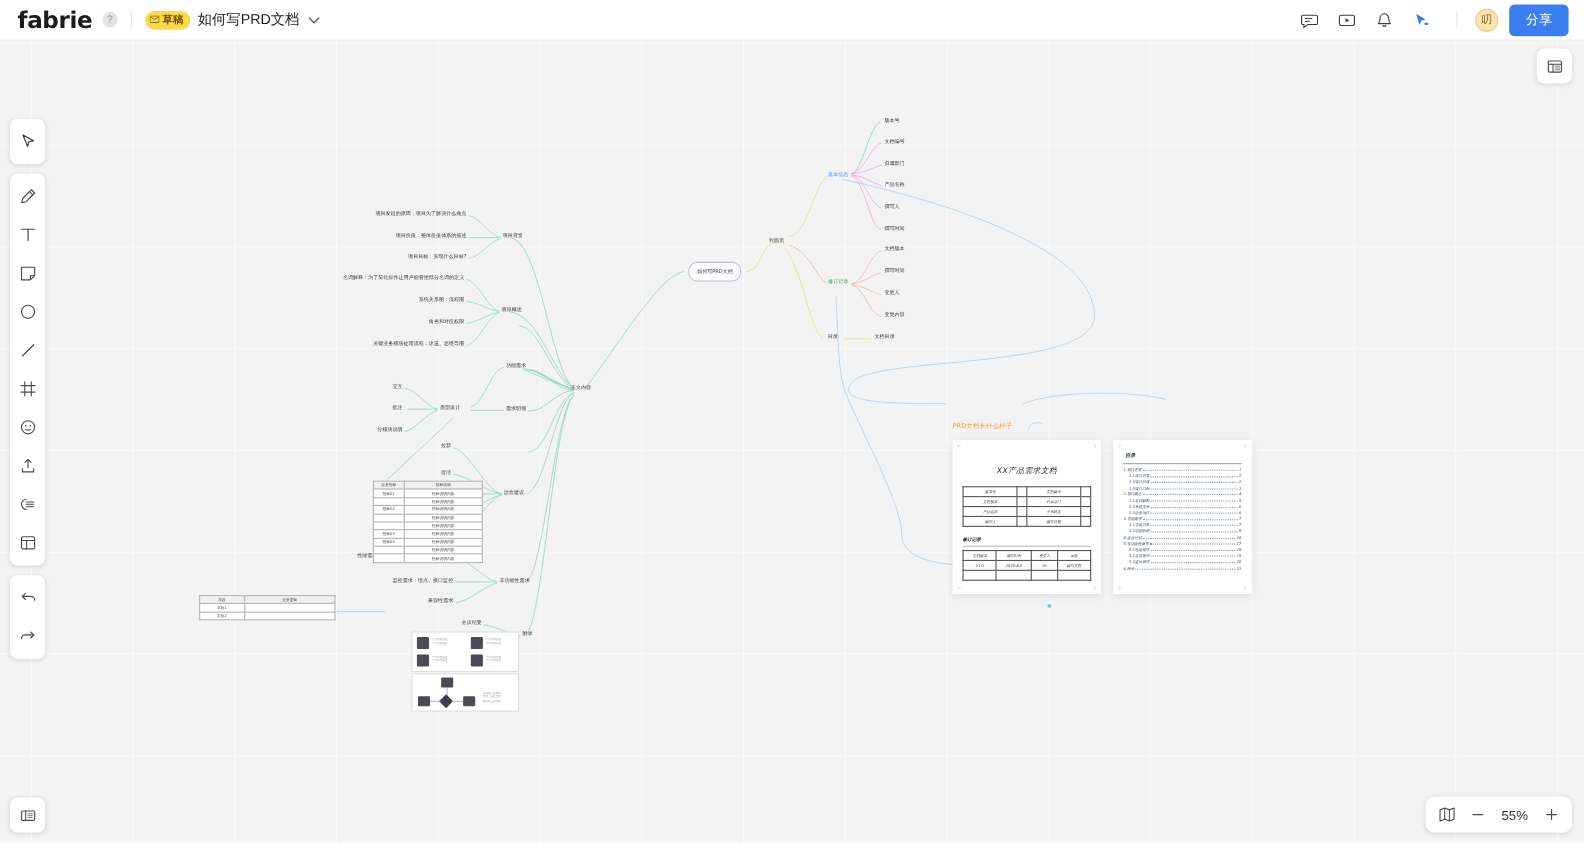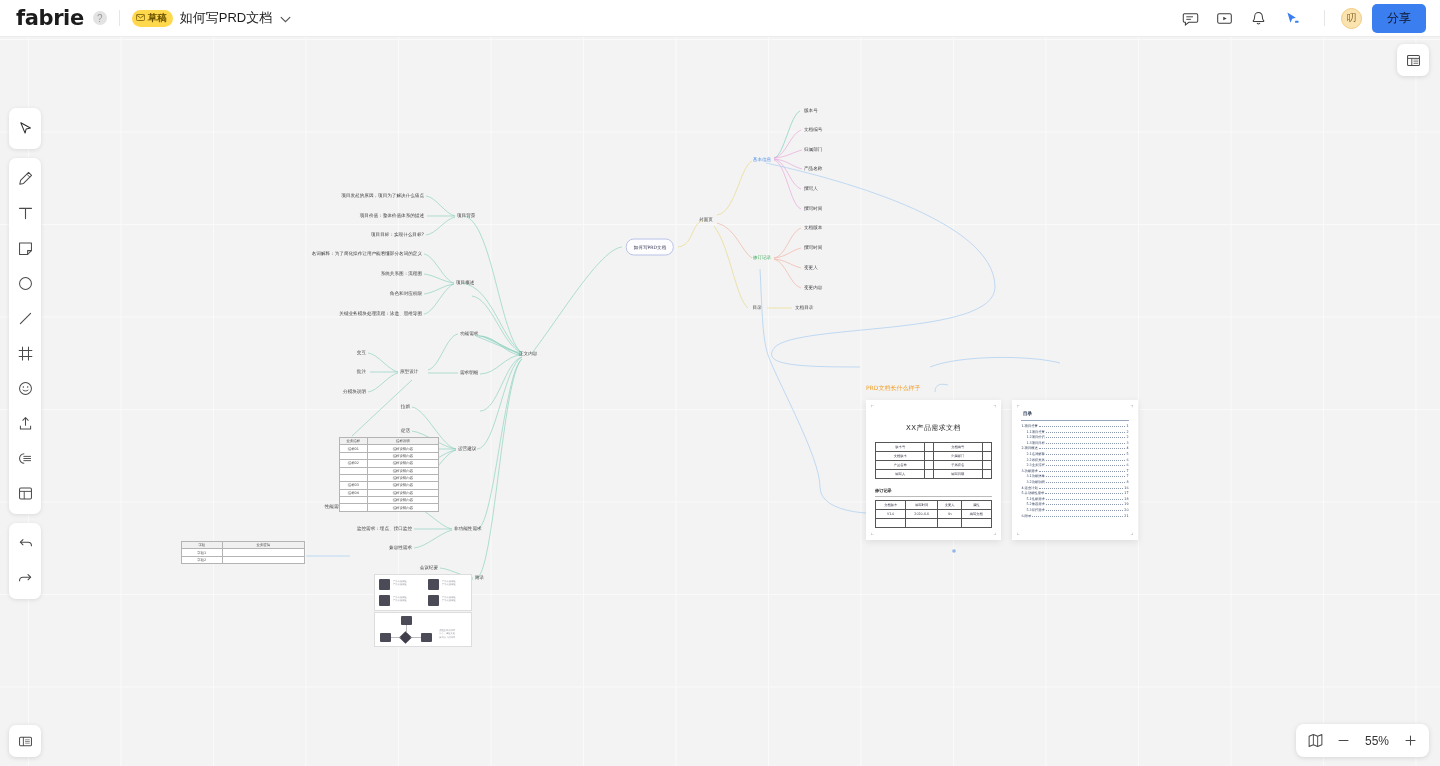--- a/index.html
+++ b/index.html
@@ -43,21 +43,21 @@
     justify-content: center; color: #3c3c3c; cursor: pointer;
     margin-right: 6px;
   }
   .avatar {
     width: 21px; height: 21px; border-radius: 50%;
     background: #fbe3b0; color: #8a6420; font-size: 10px;
     display: flex; align-items: center; justify-content: center;
     border: 1px solid #f0cb80; margin: 0 10px 0 4px; cursor: pointer;
   }
   .share-btn {
-    background: #3b7ef0; color: #0f172a; font-size: 12px;
+    background: #3b7ef0; color: #ffffff; font-size: 12px;
     border: none; border-radius: 5px; padding: 6px 15px;
     margin-right: 14px; cursor: pointer;
   }
   
   #canvas {
     position: absolute; left: 0; top: 37px; width: 1440px; height: 729px;
     background-color: #f3f3f3;
     background-image:
       linear-gradient(to right, #fafafa 1px, transparent 1px),
       linear-gradient(to bottom, #fafafa 1px, transparent 1px);
@@ -126,20 +126,21 @@
   .mini-table td, .mini-table th {
     border: 0.6px solid #b4b4b4; padding: 1.2px 2px; font-weight: normal;
     text-align: center; height: 7px;
   }
   .mini-table th { background: #f0f0f0; font-size: 3.4px; }
   
   .doc-page {
     position: absolute; background: #fff;
     box-shadow: 0 2px 7px rgba(0,0,0,.09);
     font-family: "DejaVu Sans", sans-serif;
+    font-style: italic;
   }
   .doc-corner { position: absolute; width: 5px; height: 5px; }
   .doc-title-txt {
     text-align: center; font-size: 7px; color: #2a2a2a;
     margin: 23px 0 9px; letter-spacing: .4px;
   }
   .doc-tbl { width: 86%; margin: 0 auto; border-collapse: collapse; }
   .doc-tbl td {
     border: 0.6px solid #555; font-size: 3.3px; color: #3a3a4a;
     height: 9px; text-align: center; padding: 0 1px;

